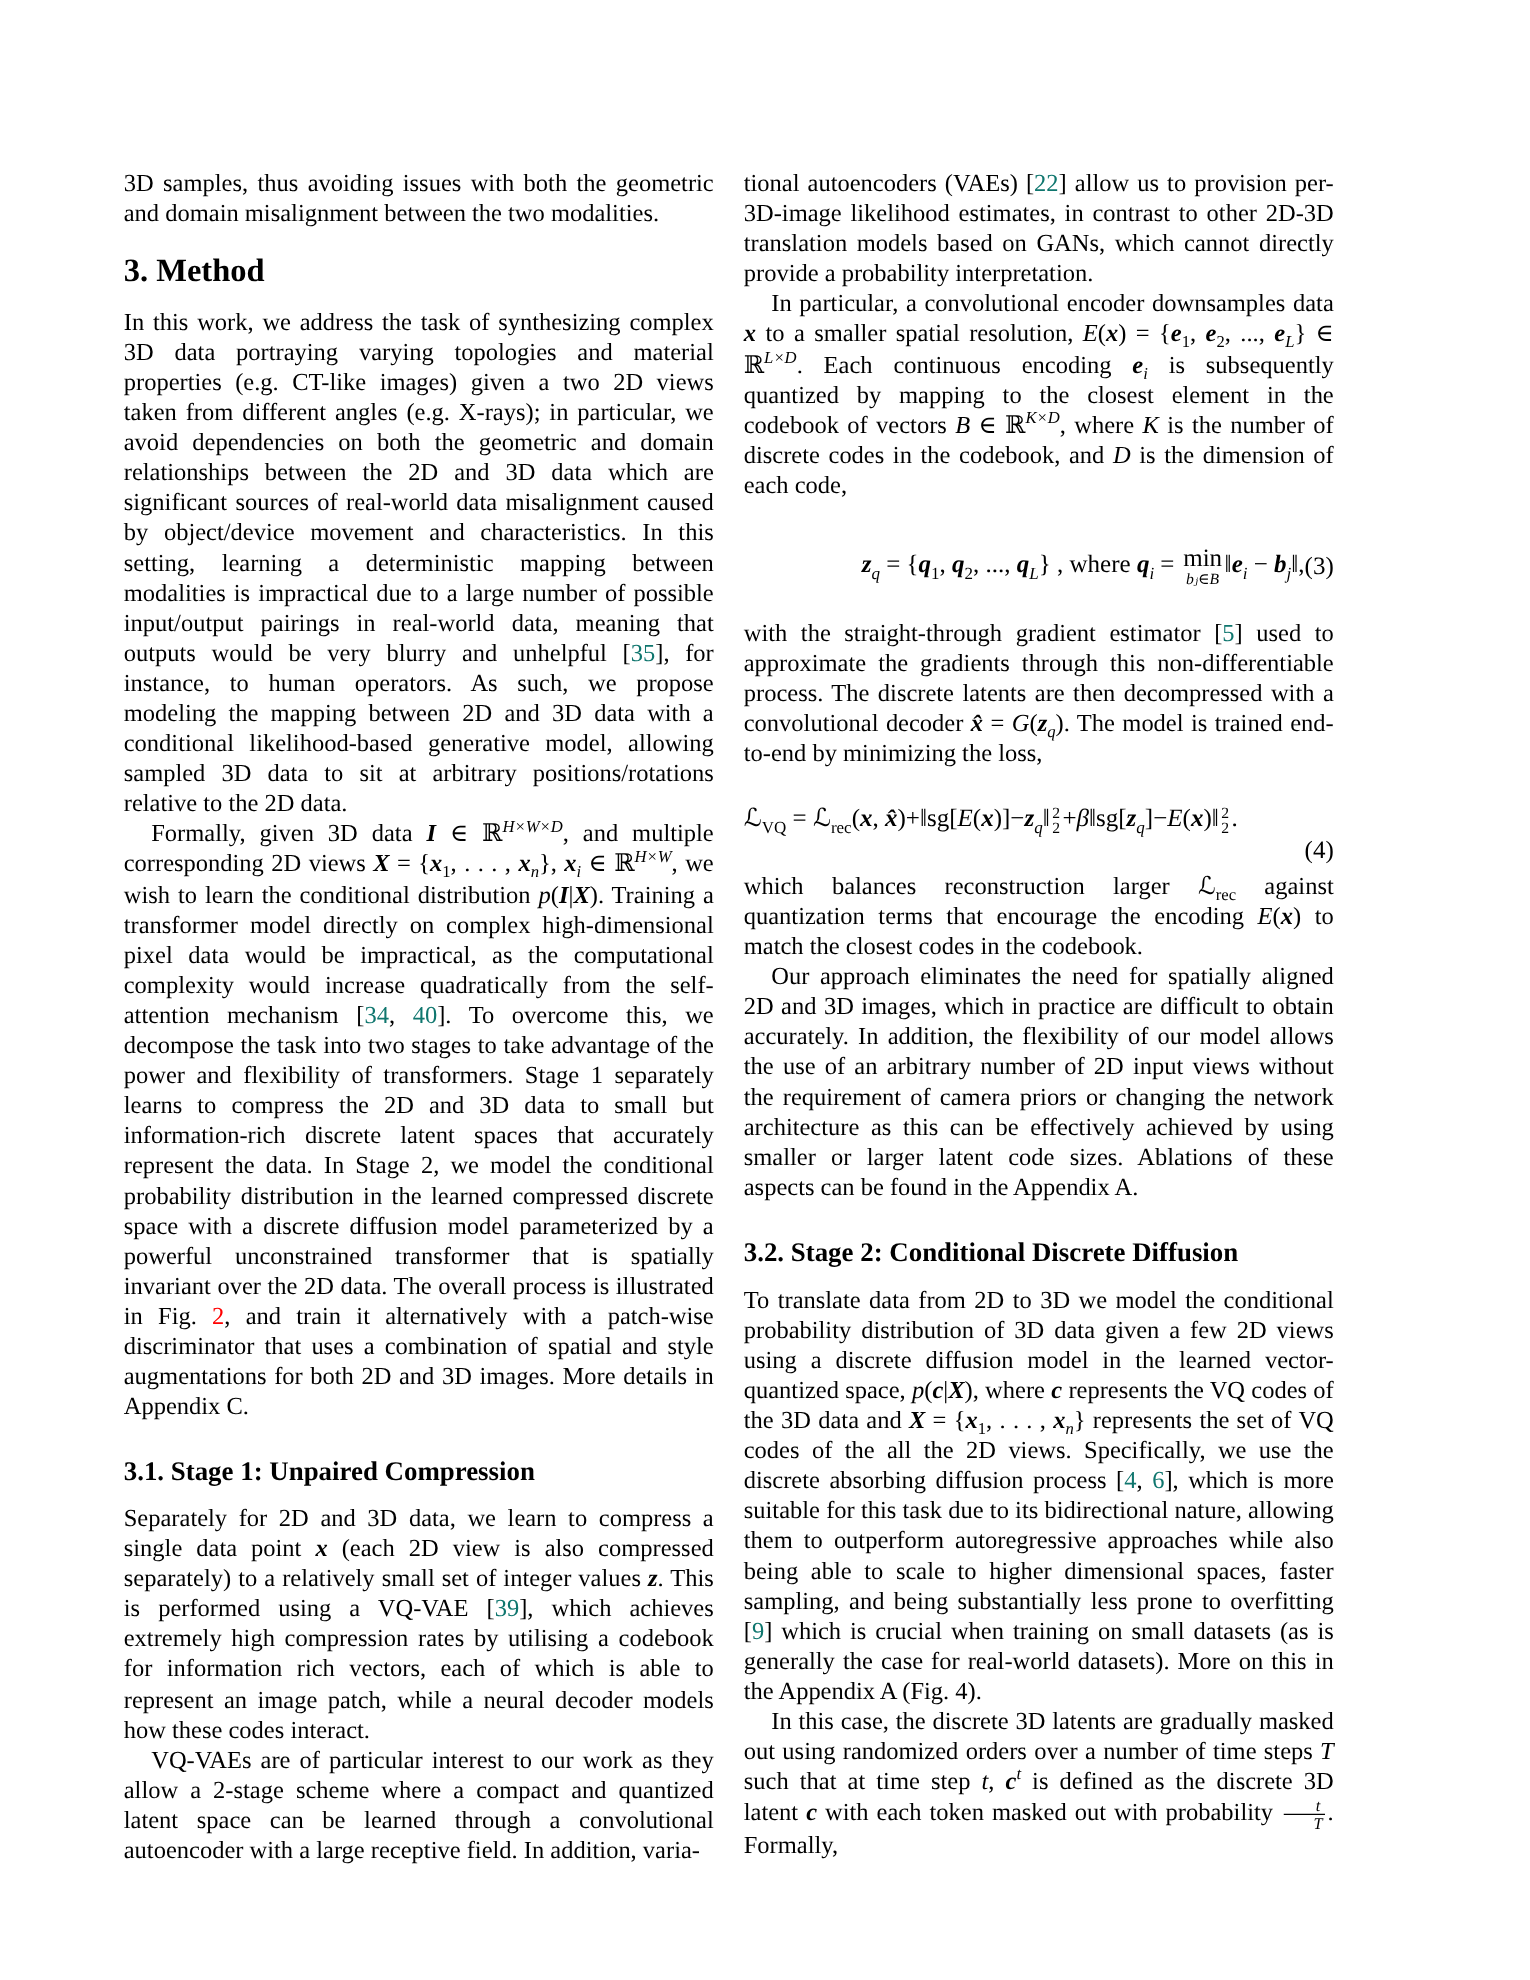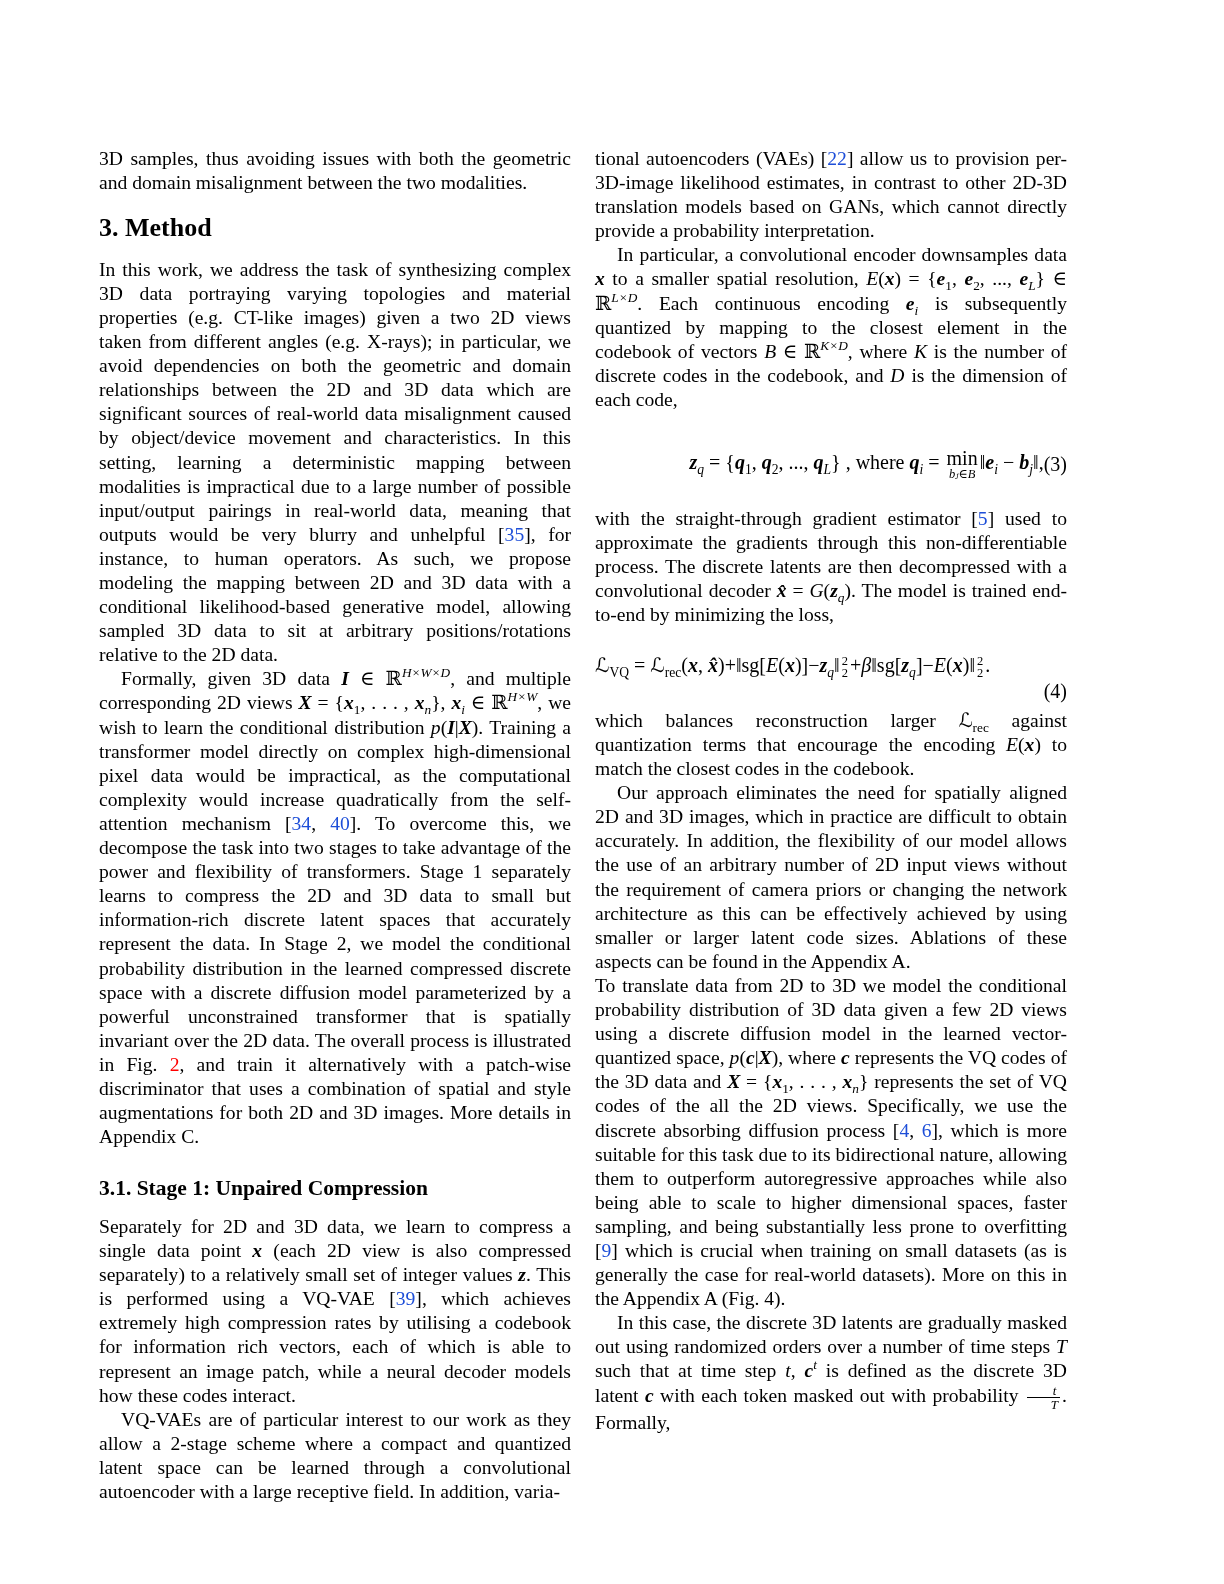--- a/index.html
+++ b/index.html
@@ -2,36 +2,36 @@
 <html><head>
 <meta charset="utf-8">
 <style>
   html,body{margin:0;padding:0;}
   body{
     width:1224px;height:1584px;position:relative;
     background:#ffffff;color:#000000;
     font-family:"Liberation Serif","DejaVu Serif","DejaVu Sans",serif;
   }
   .page{
-    position:absolute;left:99px;top:147px;width:988px;
+    position:absolute;left:99px;top:136px;width:988px;
     display:flex;gap:24px;
   }
   .col{width:472px;}
   p.para{
     font-size:19.6px;line-height:24.1px;text-align:justify;
     margin:0;
   }
   p.indent{text-indent:22px;}
   .h1{
     font-size:26px;font-weight:bold;margin:19px 0 15px;line-height:1.1;
   }
   .h2{
     font-size:21.5px;font-weight:bold;margin:27px 0 14px;line-height:1.15;
   }
-  .run-g{color:#1d4ed8;}
+  .run-g{color:#0f766e;}
   .run-r{color:#ff0000;}
   .run-i{font-style:italic;}
   .run-bi{font-style:italic;font-weight:bold;}
   .run-sup{vertical-align:super;font-size:68%;font-style:italic;line-height:0;}
   .run-sub{vertical-align:sub;font-size:68%;font-style:italic;line-height:0;}
   .run-subu{vertical-align:sub;font-size:68%;line-height:0;}
   .eq-row{
     display:flex;align-items:center;font-size:20px;
     margin:36px 0 26px;
   }
@@ -75,19 +75,20 @@
       <p class="para"><span>with the straight-through gradient estimator [</span><span class="run-g">5</span><span>] used to approximate the gradients through this non-differentiable process.  The discrete latents are then decompressed with a convolutional decoder </span><span class="run-bi">x̂</span><span> = </span><span class="run-i">G</span><span>(</span><span class="run-bi">z</span><span class="run-sub">q</span><span>). The model is trained end-to-end by minimizing the loss,</span></p>
       <div class="eq-row below"><span class="eq-body"><span class="run-i">ℒ</span><span class="run-subu">VQ</span><span> = </span><span class="run-i">ℒ</span><span class="run-subu">rec</span><span>(</span><span class="run-bi">x</span><span>, </span><span class="run-bi">x̂</span><span>)+‖sg[</span><span class="run-i">E</span><span>(</span><span class="run-bi">x</span><span>)]−</span><span class="run-bi">z</span><span class="run-sub">q</span><span>‖</span><span class="stack supsub">
             <span class="st-top">2</span>
             <span class="st-bot">2</span>
           </span><span>+</span><span class="run-i">β</span><span>‖sg[</span><span class="run-bi">z</span><span class="run-sub">q</span><span>]−</span><span class="run-i">E</span><span>(</span><span class="run-bi">x</span><span>)‖</span><span class="stack supsub">
             <span class="st-top">2</span>
             <span class="st-bot">2</span>
           </span><span>.</span></span><span class="eq-num">(4)</span></div>
       <p class="para"><span>which balances reconstruction larger </span><span class="run-i">ℒ</span><span class="run-subu">rec</span><span> against quantization terms that encourage the encoding </span><span class="run-i">E</span><span>(</span><span class="run-bi">x</span><span>) to match the closest codes in the codebook.</span></p>
       <p class="para indent"><span>Our approach eliminates the need for spatially aligned 2D and 3D images, which in practice are difficult to obtain accurately.  In addition, the flexibility of our model allows the use of an arbitrary number of 2D input views without the requirement of camera priors or changing the network architecture as this can be effectively achieved by using smaller or larger latent code sizes. Ablations of these aspects can be found in the Appendix A.</span></p>
+      <div class="h2"><span>3.2. Stage 2: Conditional Discrete Diffusion</span></div>
       <p class="para"><span>To translate data from 2D to 3D we model the conditional probability distribution of 3D data given a few 2D views using a discrete diffusion model in the learned vector-quantized space, </span><span class="run-i">p</span><span>(</span><span class="run-bi">c</span><span>|</span><span class="run-bi">X</span><span>), where </span><span class="run-bi">c</span><span> represents the VQ codes of the 3D data and </span><span class="run-bi">X</span><span> = {</span><span class="run-bi">x</span><span class="run-subu">1</span><span>, . . . , </span><span class="run-bi">x</span><span class="run-sub">n</span><span>} represents the set of VQ codes of the all the 2D views. Specifically, we use the discrete absorbing diffusion process [</span><span class="run-g">4</span><span>, </span><span class="run-g">6</span><span>], which is more suitable for this task due to its bidirectional nature, allowing them to outperform autoregressive approaches while also being able to scale to higher dimensional spaces, faster sampling, and being substantially less prone to overfitting [</span><span class="run-g">9</span><span>] which is crucial when training on small datasets (as is generally the case for real-world datasets). More on this in the Appendix A (Fig. 4).</span></p>
       <p class="para indent"><span>In this case, the discrete 3D latents are gradually masked out using randomized orders over a number of time steps </span><span class="run-i">T</span><span> such that at time step </span><span class="run-i">t</span><span>, </span><span class="run-bi">c</span><span class="run-sup">t</span><span> is defined as the discrete 3D latent </span><span class="run-bi">c</span><span> with each token masked out with probability </span><span class="stack frac">
           <span class="st-top">t</span>
           <span class="st-bot">T</span>
         </span><span>. Formally,</span></p>
     </div>
 </div>
 
 </body></html>

